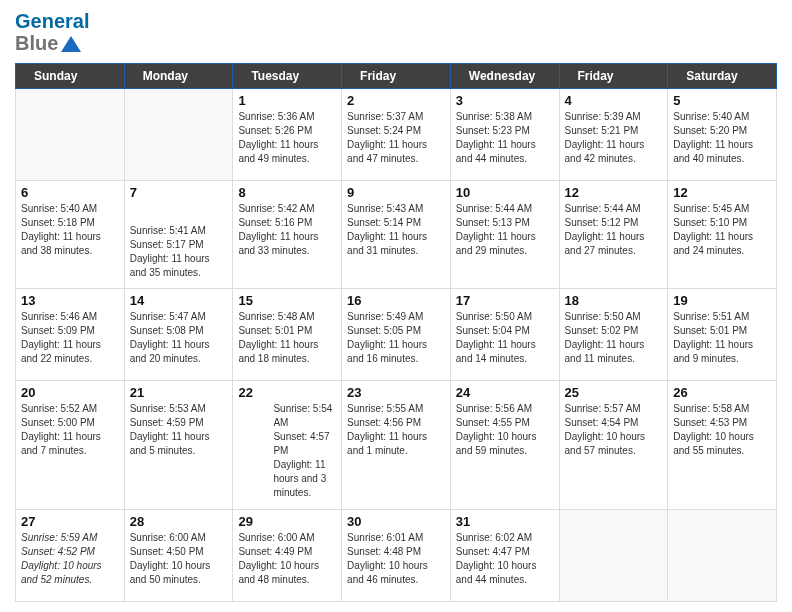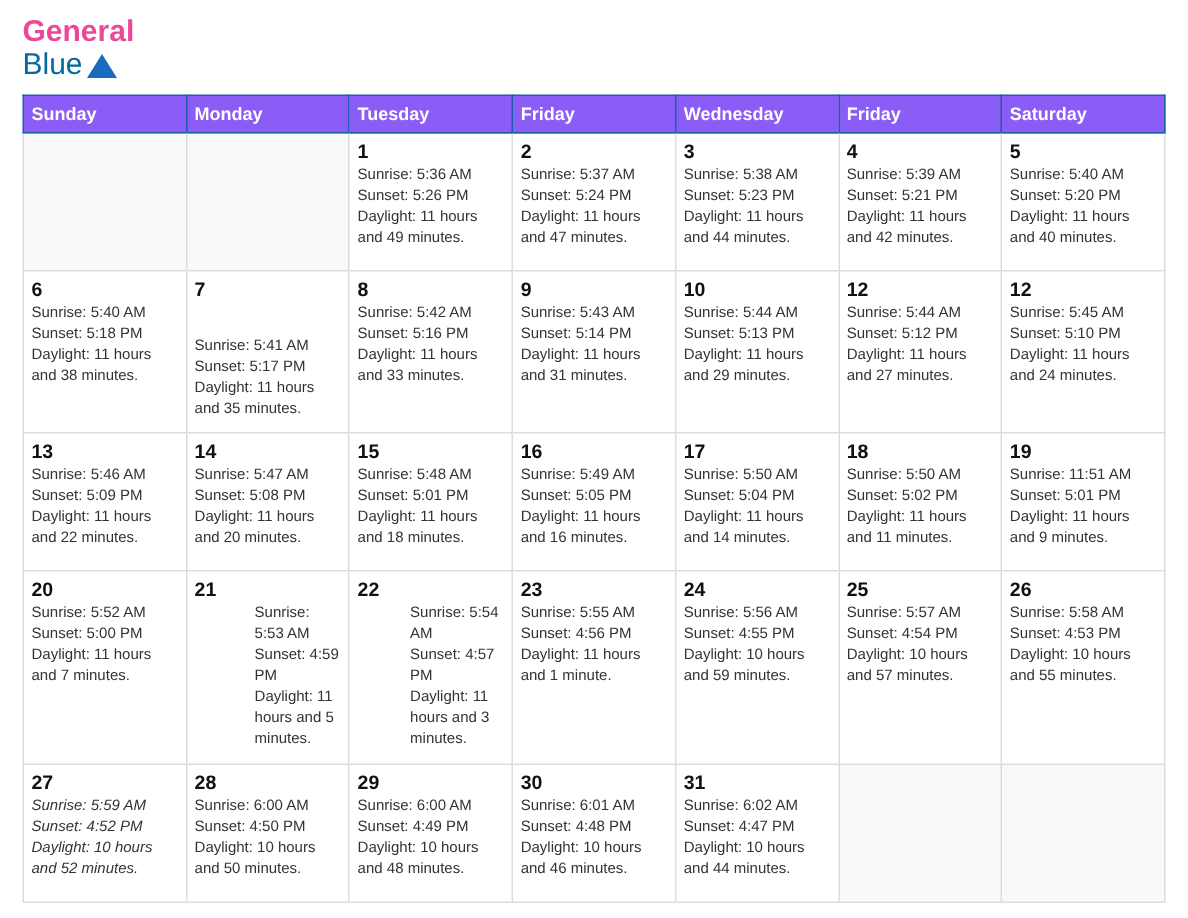--- a/index.html
+++ b/index.html
@@ -42,24 +42,24 @@
       color: #444;
     }
     .calendar {
       flex: 1;
       border: 1px solid #ccc;
       border-collapse: collapse;
       width: 100%;
       table-layout: fixed;
     }
     .calendar th {
-      background: #8b5cf6;
+      background: #404040;
       color: #fff;
       text-align: left;
-      padding: 5px 5px;
+      padding: 5px 18px;
       font-size: 12px;
       font-weight: bold;
       border: 1px solid #1a5fa8;
     }
     .calendar td {
       vertical-align: top;
       padding: 4px 5px;
       border: 1px solid #ddd;
       font-size: 10px;
       color: #333;
@@ -82,24 +82,24 @@
     }
   </style>
 </head>
 <body>
 
 <div class="page">
   <div class="header">
     <div class="logo">
       <div style="display:flex;flex-direction:column;align-items:flex-start;">
         <span style="font-size:20px;font-weight:bold;line-height:1.1;">
-          <span style="color:#ec4899;">General</span>
+          <span style="color:#0369a1;">General</span>
         </span>
         <span style="display:flex;align-items:center;gap:3px;">
-          <span style="color:#0369a1;font-size:20px;font-weight:normal;">Blue</span>
+          <span style="color:#737373;font-size:20px;font-weight:bold;">Blue</span>
           <svg width="20" height="20" viewBox="0 0 20 20">
             <polygon points="10,2 20,18 0,18" fill="#1a6abf"></polygon>
           </svg>
         </span>
       </div>
     </div>
     <div class="title-block">
       <div class="month-title"></div>
       <div class="location"></div>
     </div>
@@ -228,35 +228,35 @@
 Daylight: 11 hours and 14 minutes.</div>
           </td>
           <td>
             <span class="day-num">18</span>
             <div class="day-info" style="white-space: pre-line;">Sunrise: 5:50 AM
 Sunset: 5:02 PM
 Daylight: 11 hours and 11 minutes.</div>
           </td>
           <td>
             <span class="day-num">19</span>
-            <div class="day-info" style="white-space: pre-line;">Sunrise: 11:51 AM
+            <div class="day-info" style="white-space: pre-line;">Sunrise: 5:51 AM
 Sunset: 5:01 PM
 Daylight: 11 hours and 9 minutes.</div>
           </td>
         </tr>
         <tr>
           <td>
             <span class="day-num">20</span>
             <div class="day-info" style="white-space: pre-line;">Sunrise: 5:52 AM
 Sunset: 5:00 PM
 Daylight: 11 hours and 7 minutes.</div>
           </td>
           <td>
             <span class="day-num">21</span>
-            <div class="day-info" style="white-space: pre-line; margin-left: 40px;">Sunrise: 5:53 AM
+            <div class="day-info" style="white-space: pre-line;">Sunrise: 5:53 AM
 Sunset: 4:59 PM
 Daylight: 11 hours and 5 minutes.</div>
           </td>
           <td>
             <span class="day-num">22</span>
             <div class="day-info" style="white-space: pre-line; margin-left: 35px;">Sunrise: 5:54 AM
 Sunset: 4:57 PM
 Daylight: 11 hours and 3 minutes.</div>
           </td>
           <td>

